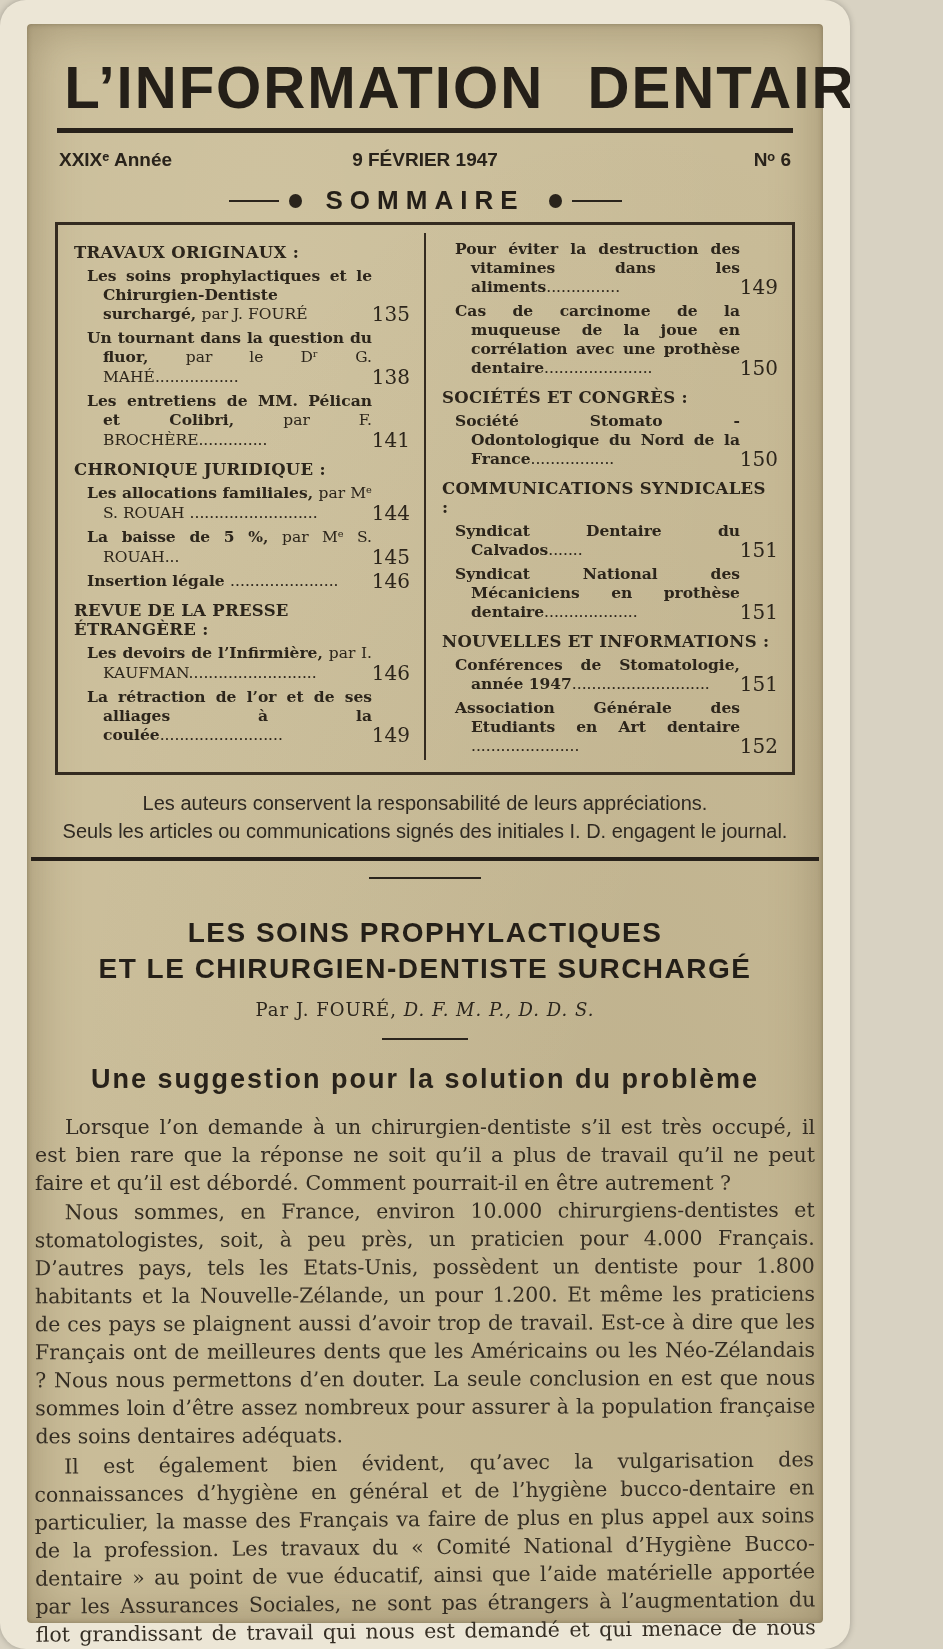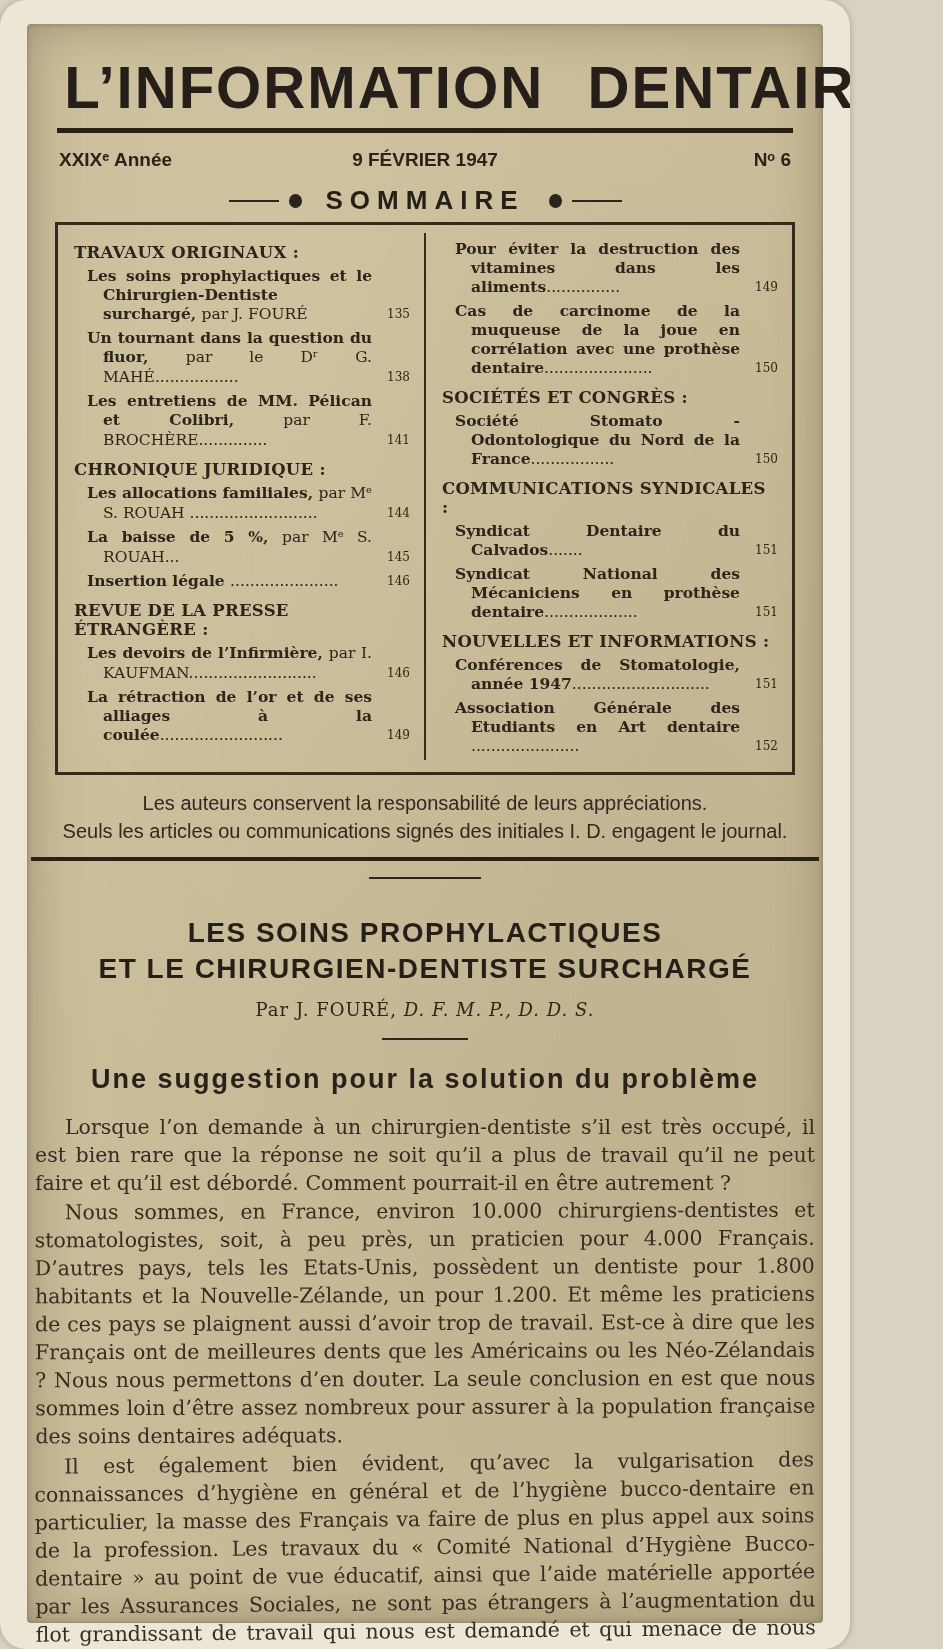--- a/index.html
+++ b/index.html
@@ -76,21 +76,21 @@
     position:relative;
     margin:4px 0 4px 13px;
     padding:0 38px 0 16px;
     text-indent:-16px;
     text-align:justify;
     font-weight:bold;
   }
   .toc-entry .suffix{font-weight:normal;}
   .toc-entry .pg{
     position:absolute;right:0;bottom:0;
-    font-weight:normal;text-indent:0;font-size:12px;
+    font-weight:normal;text-indent:0;font-size:20px;
   }
   .toc-col.right .toc-entry:first-child{margin-top:6px;}
   
   .disclaimer{
     margin:14px 10px 0;
     text-align:center;
     font-family:"Liberation Sans","DejaVu Sans",sans-serif;
     font-size:20px;line-height:28px;color:#2f2922;
   }
   .disclaimer p{margin:0;}

